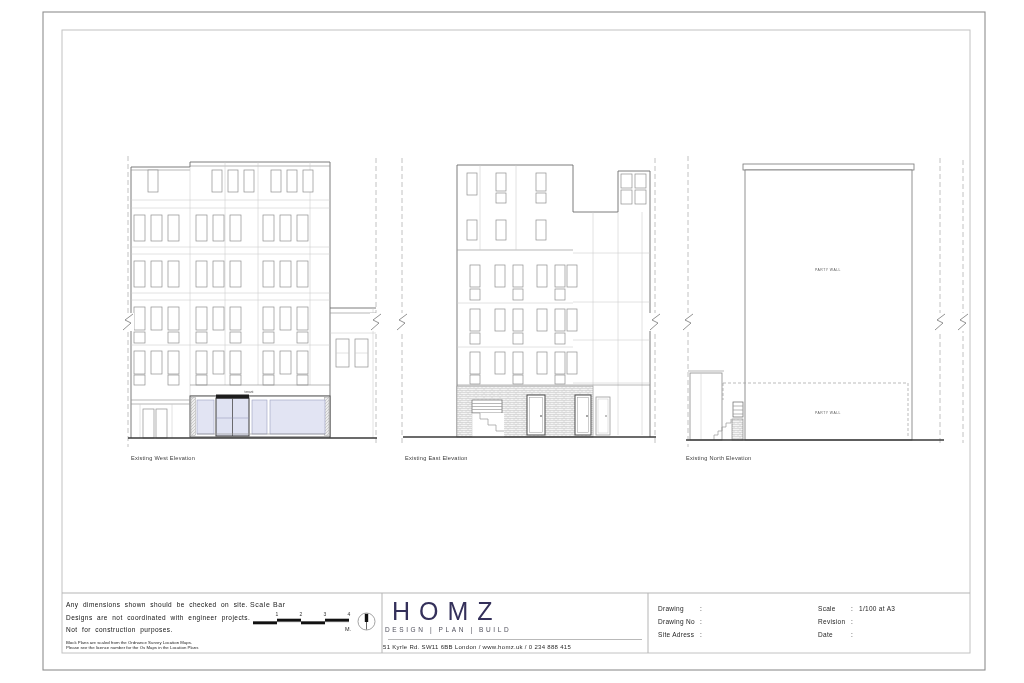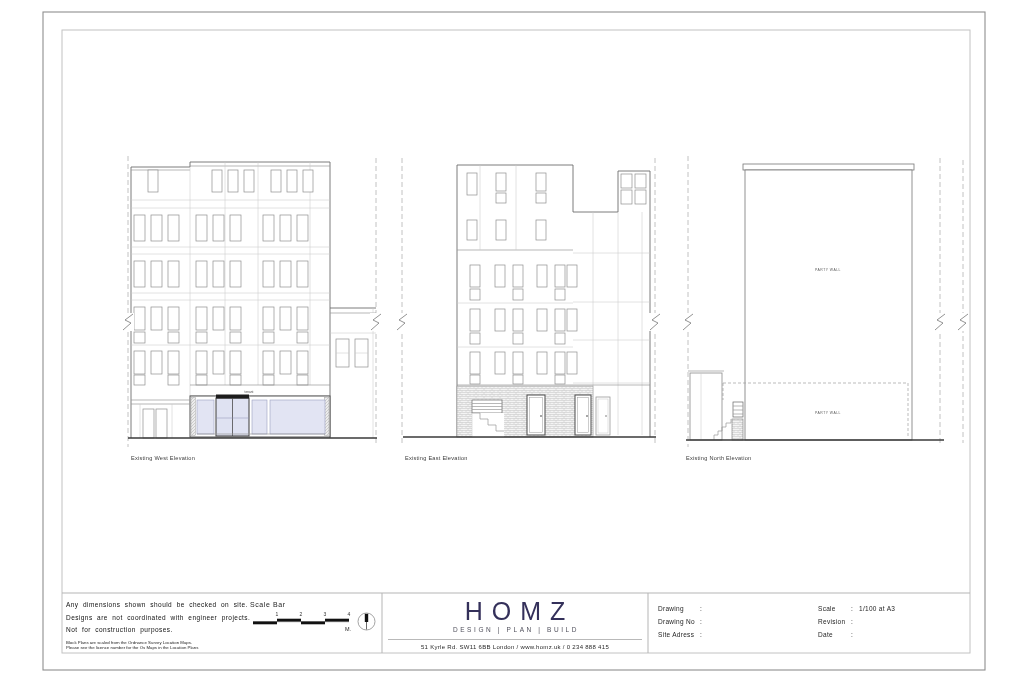--- a/index.html
+++ b/index.html
@@ -22,21 +22,21 @@
   .t-sb{font-family:"Liberation Sans",sans-serif;font-size:7px;fill:#1e1e1e;letter-spacing:0.6px}
   .t-tick{font-family:"Liberation Sans",sans-serif;font-size:5px;fill:#333;text-anchor:middle}
   .t-unit{font-family:"Liberation Sans",sans-serif;font-size:5.5px;fill:#1e1e1e;text-anchor:end}
 
   
   .overlay{position:absolute;}
   #notes{left:66px;top:599px;width:300px;color:#111;}
   .note-line{font-size:6.5px;letter-spacing:0.45px;word-spacing:2.2px;line-height:12.6px;white-space:nowrap;}
   #notes-small{margin-top:3px;font-size:6px;line-height:1.3;white-space:nowrap;transform:scale(0.72);transform-origin:left top;color:#222;width:400px;}
 
-  #homz-box{left:383px;top:593px;width:264px;height:60px;text-align:center;}
+  #homz-box{left:383px;top:593px;width:264px;height:60px;text-align:left;}
   #homz-name{margin-top:6px;font-size:25px;font-weight:400;letter-spacing:9px;padding-left:9px;color:#34305a;line-height:1;}
   #homz-tagline{margin-top:2px;font-size:6.5px;letter-spacing:2.6px;color:#50505c;padding-left:2px;}
   #homz-rule{position:absolute;left:5px;right:5px;bottom:13px;height:1px;background:#b9b9b9;}
   #homz-address{position:absolute;left:0;right:0;bottom:3px;font-size:6px;letter-spacing:0.3px;color:#2a2a2a;white-space:nowrap;}
 
   #info-box{left:648px;top:593px;width:322px;height:60px;font-size:6.5px;color:#1e1e1e;}
   .info-col{position:absolute;top:9px;}
   #info-col-left{left:10px;}
   #info-col-right{left:170px;}
   .info-row{line-height:13px;white-space:nowrap;letter-spacing:0.3px;}

